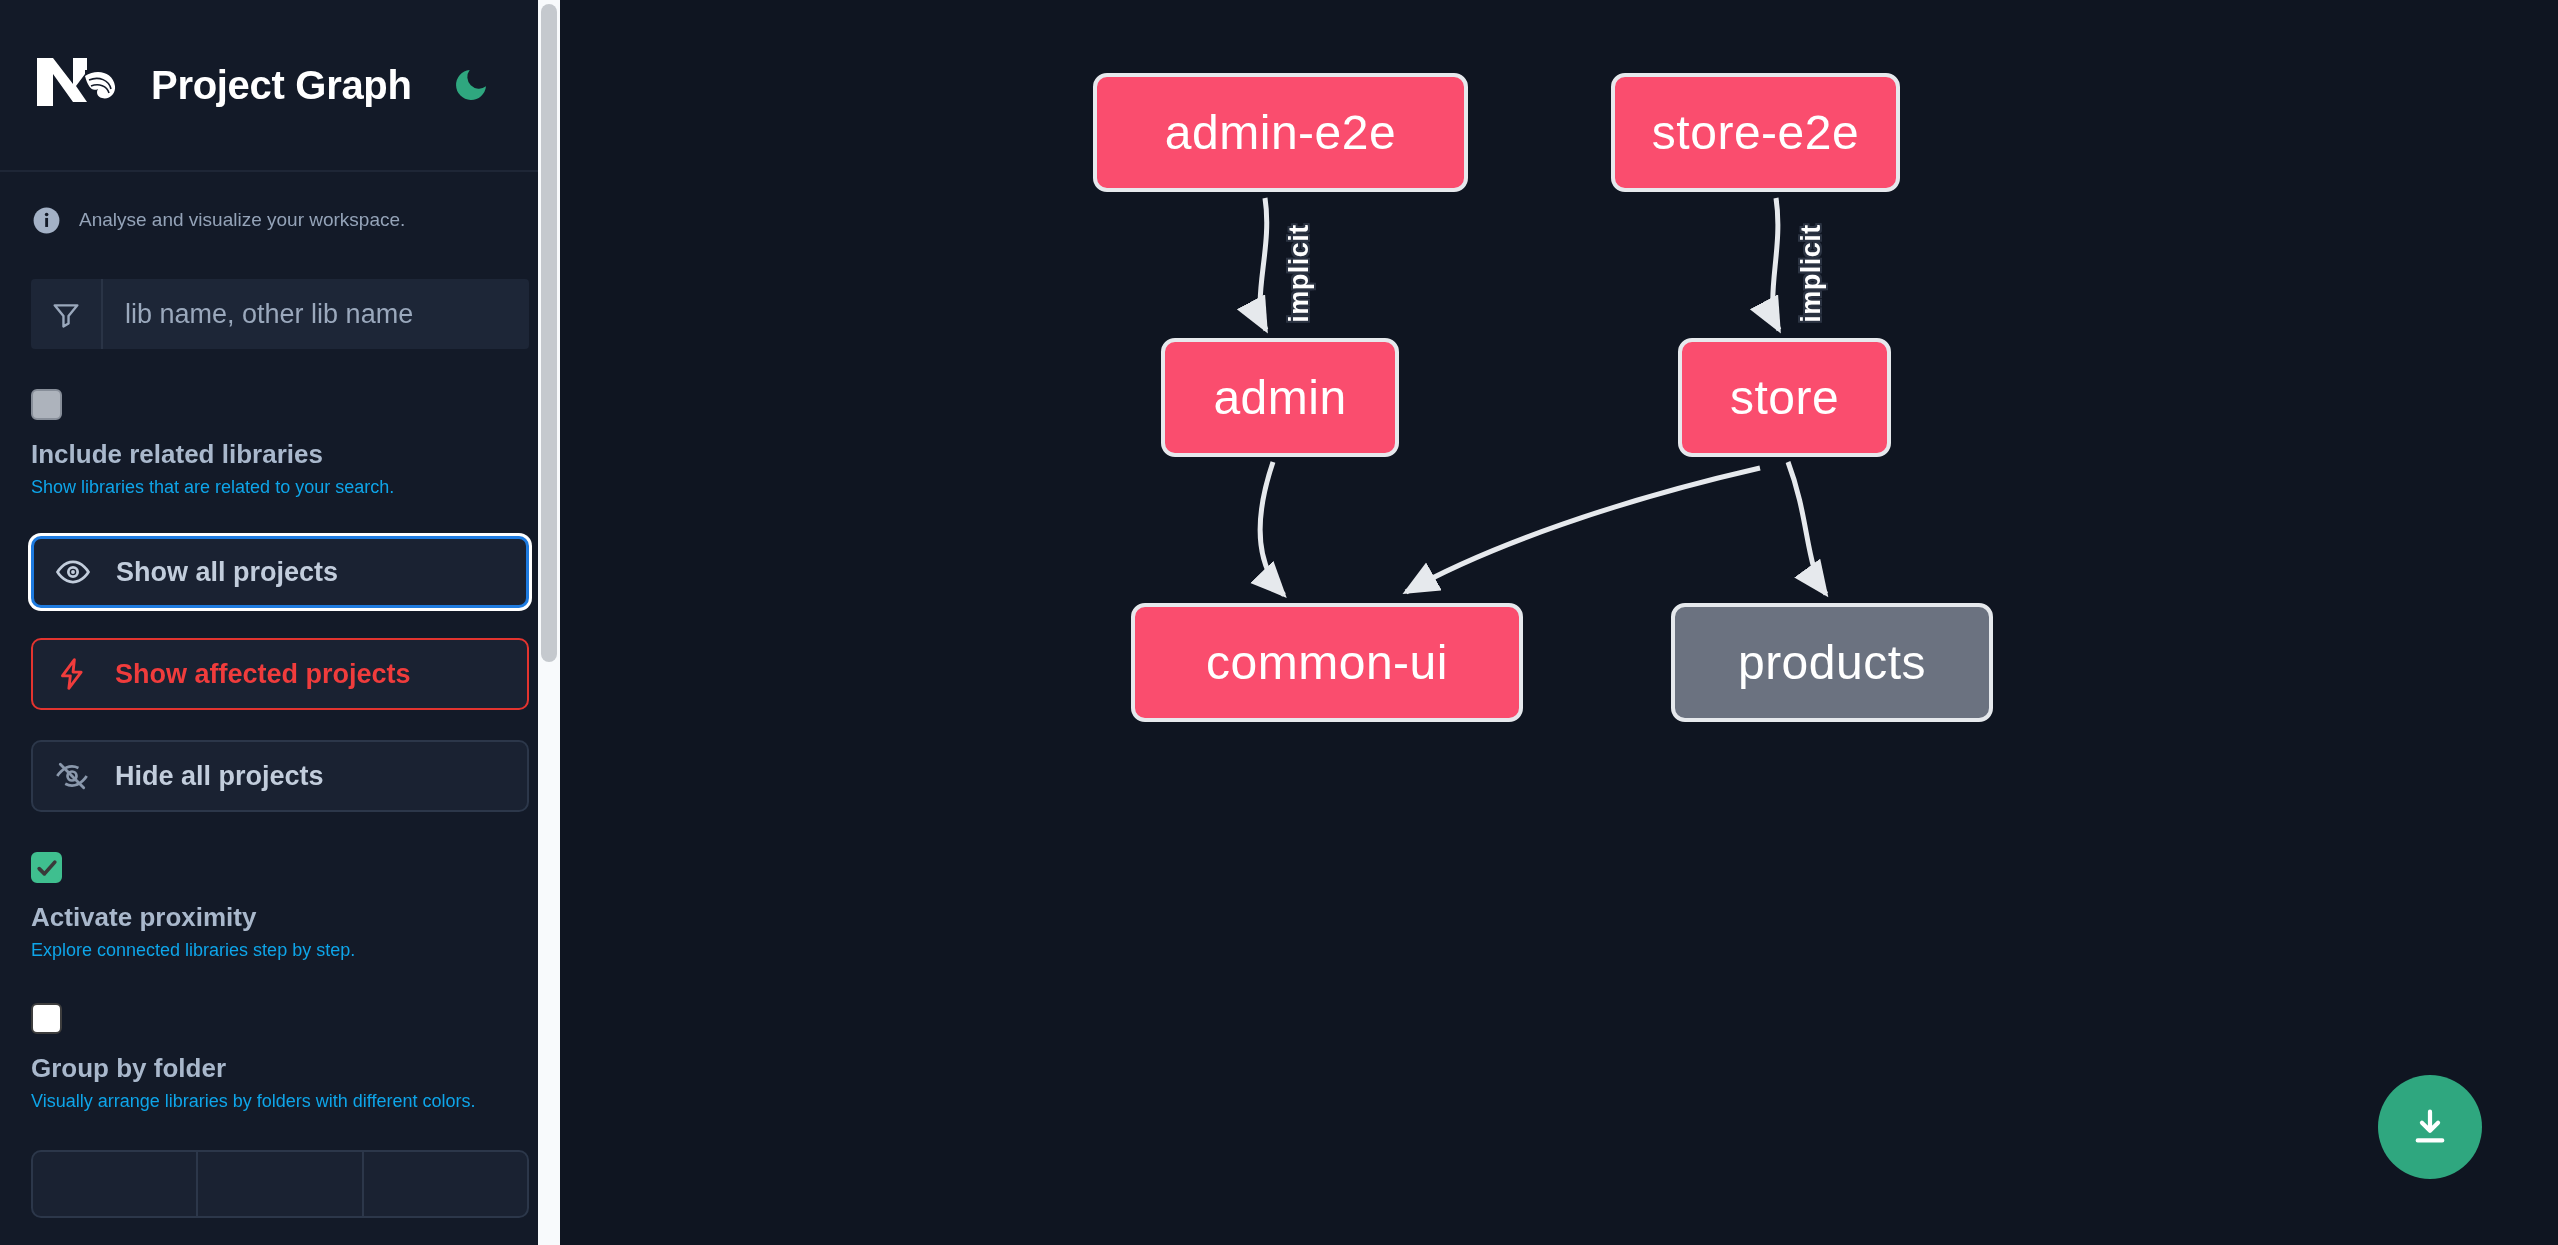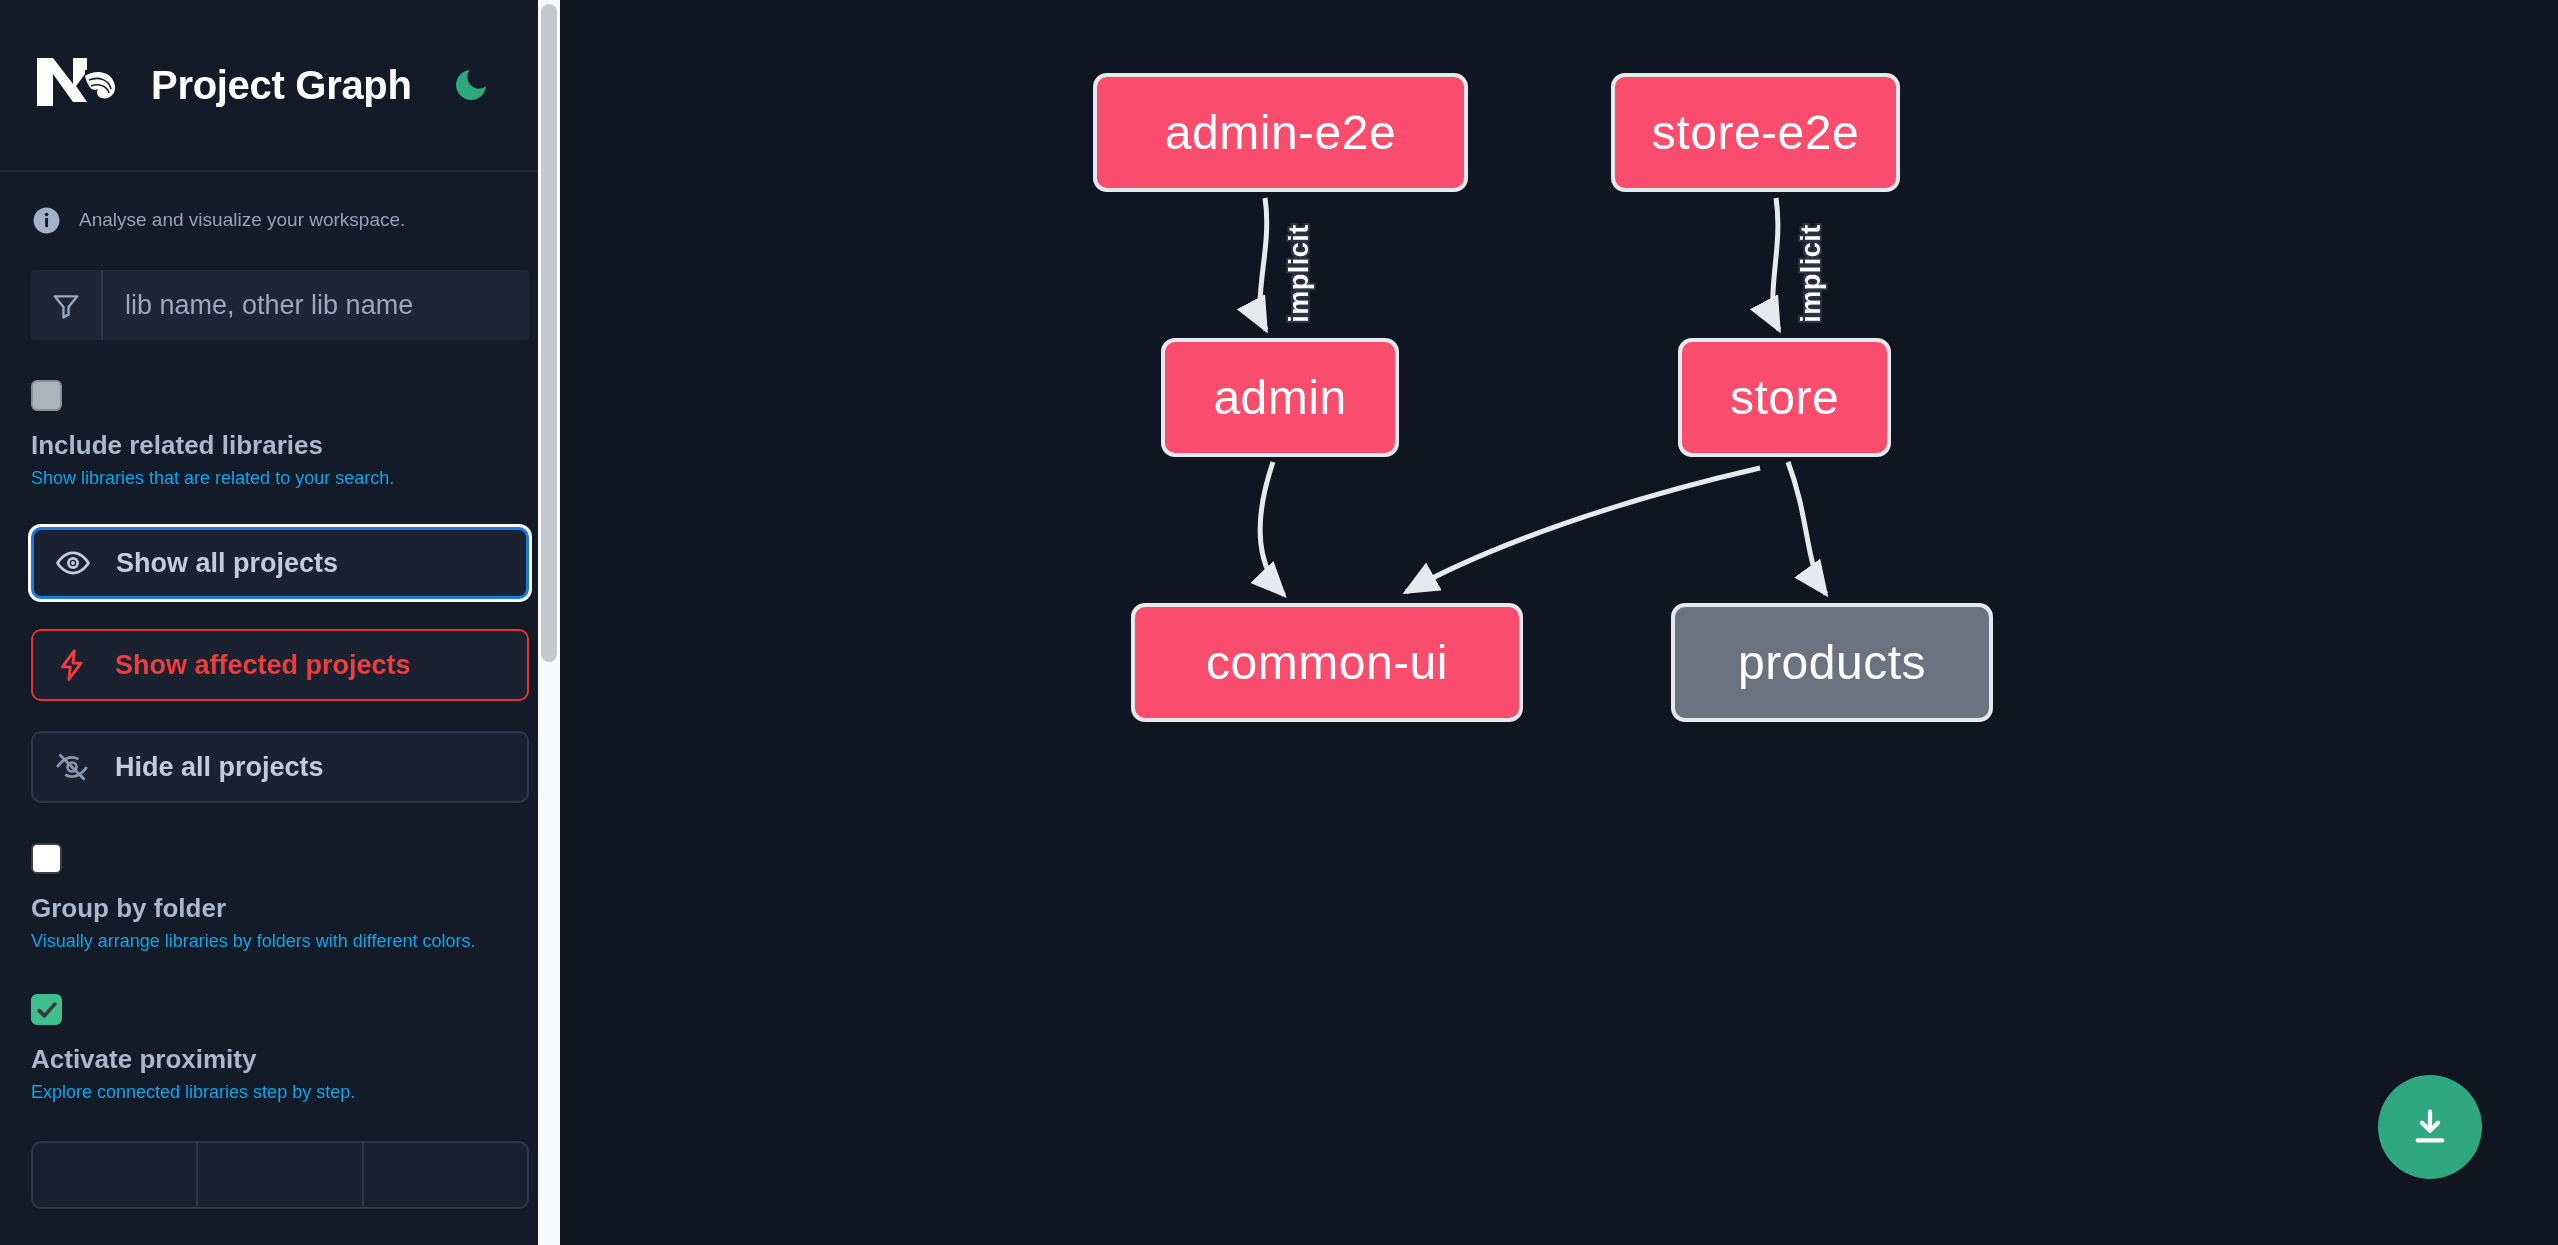--- a/index.html
+++ b/index.html
@@ -46,21 +46,21 @@
   }
   .sb-info .ico { flex: 0 0 31px; width:31px; height:31px; }
   .sb-info-text { font-size: 19px; color: #94A3B8; line-height: 1.2; }
 
   .sb-body { padding: 0 31px; }
 
   .filter-box {
     display: flex; align-items: center;
     height: 70px; background: #1D2637;
     border-radius: 4px; overflow: hidden;
-    margin-top: 2px;
+    margin-top: 11px;
   }
   .filter-ico-wrap {
     width: 72px; height: 70px;
     display: flex; align-items:center; justify-content:center;
     border-right: 2px solid #2A3446;
     flex: 0 0 72px;
   }
   .filter-input {
     flex: 1 1 auto; height: 70px;
     background: transparent; border: none; outline: none;
@@ -250,36 +250,36 @@
             <svg viewBox="0 0 24 24" width="36" height="36" aria-hidden="true">
               <path fill="none" stroke="#8A98AC" stroke-width="1.8" d="M2.2 12S6 5.6 12 5.6c1.6 0 3 .4 4.3 1M21.8 12S18 18.4 12 18.4c-1.7 0-3.2-.5-4.5-1.2"></path>
               <circle cx="12" cy="12" r="3" fill="none" stroke="#8A98AC" stroke-width="1.8"></circle>
               <path stroke="#8A98AC" stroke-width="1.9" stroke-linecap="round" d="M4.2 4.2 19.8 19.8"></path>
             </svg>
           </span>
           <span class="btn-label">Hide all projects</span>
         </div>
 
         <div class="opt-row">
+          <span class="cbx green">
+            <svg viewBox="0 0 24 24" width="26" height="26" aria-hidden="true">
+              <path fill="none" stroke="#3A3A3A" stroke-width="3.4" stroke-linecap="round" stroke-linejoin="round" d="M4.8 12.6 9.6 17.4 19.2 6.6"></path>
+            </svg>
+          </span>
+          <span class="opt-texts">
+            <span class="opt-label" style="display:block">Activate proximity</span>
+            <span class="opt-desc" style="display:block">Explore connected libraries step by step.</span>
+          </span>
+        </div>
+
+        <div class="opt-row">
           <span class="cbx white"></span>
           <span class="opt-texts">
             <span class="opt-label" style="display:block">Group by folder</span>
             <span class="opt-desc" style="display:block">Visually arrange libraries by folders with different colors.</span>
-          </span>
-        </div>
-
-        <div class="opt-row">
-          <span class="cbx green">
-            <svg viewBox="0 0 24 24" width="26" height="26" aria-hidden="true">
-              <path fill="none" stroke="#3A3A3A" stroke-width="3.4" stroke-linecap="round" stroke-linejoin="round" d="M4.8 12.6 9.6 17.4 19.2 6.6"></path>
-            </svg>
-          </span>
-          <span class="opt-texts">
-            <span class="opt-label" style="display:block">Activate proximity</span>
-            <span class="opt-desc" style="display:block">Explore connected libraries step by step.</span>
           </span>
         </div>
 
         <div class="seg-group">
           <span class="seg"></span>
           <span class="seg"></span>
           <span class="seg"></span>
         </div>
 
       </div>

